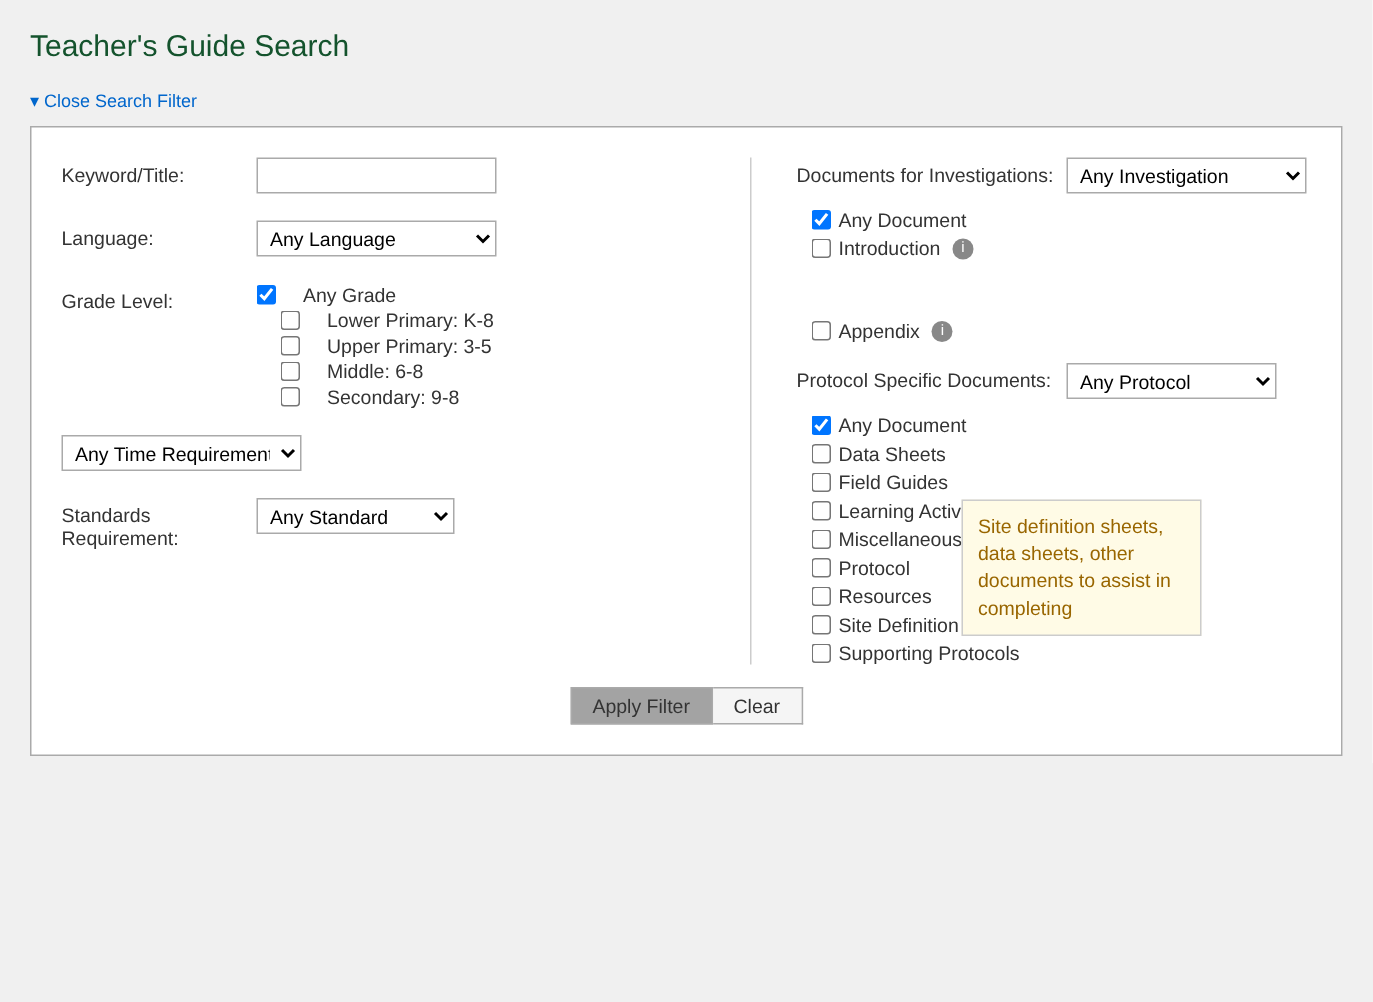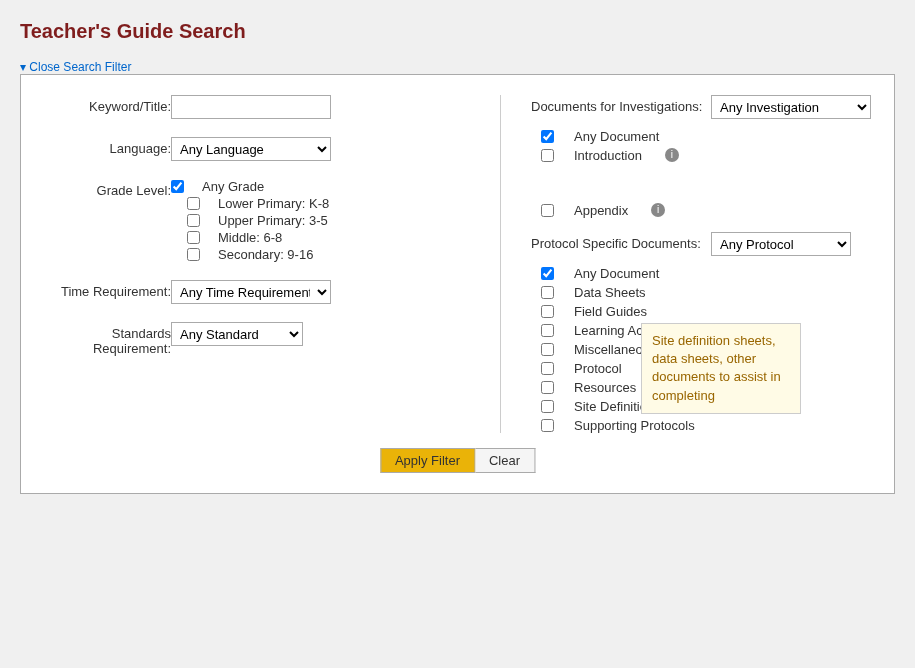--- a/index.html
+++ b/index.html
@@ -7,29 +7,30 @@
       font-family: Arial, sans-serif;
       font-size: 13px;
       background: #f0f0f0;
       color: #333;
       padding: 20px;
       width: 915px;
       min-height: 668px;
     }
     h1 {
       font-size: 20px;
-      color: #7f1d1d;
-      font-weight: bold;
+      color: #14532d;
+      font-weight: normal;
       margin-bottom: 16px;
     }
     .close-filter-link {
       color: #0066cc;
       text-decoration: none;
       font-size: 12px;
       display: inline-block;
+      margin-bottom: 10px;
     }
     .close-filter-link::before {
       content: '▾ ';
     }
     .filter-panel {
       border: 1px solid #aaa;
       background: #fff;
       padding: 20px 20px 60px 20px;
       position: relative;
     }
@@ -49,21 +50,20 @@
     .form-row {
       display: flex;
       align-items: flex-start;
       margin-bottom: 18px;
     }
     .form-label {
       width: 130px;
       font-weight: normal;
       padding-top: 4px;
       flex-shrink: 0;
-      text-align: right;
     }
     .form-control-wrap {
       flex: 1;
     }
     input[type="text"] {
       width: 160px;
       height: 24px;
       border: 1px solid #aaa;
       padding: 2px 4px;
       font-size: 13px;
@@ -82,21 +82,22 @@
     .select-invest { width: 160px; }
     .select-protocol { width: 140px; }
 
     .checkbox-group {
       display: flex;
       flex-direction: column;
       gap: 4px;
     }
     .checkbox-item {
       display: flex;
-      gap: 20px;
+      align-items: center;
+      gap: 5px;
       font-size: 13px;
     }
     .checkbox-item input[type="checkbox"] {
       margin: 0;
     }
 
     .grade-group {
       display: flex;
       flex-direction: column;
       gap: 2px;
@@ -153,21 +154,21 @@
 
     .footer-buttons {
       position: absolute;
       bottom: 20px;
       left: 50%;
       transform: translateX(-50%);
       display: flex;
       gap: 0;
     }
     .btn-apply {
-      background: #eab308;
+      background: #a3a3a3;
       border: 1px solid #aaa;
       padding: 4px 14px;
       font-size: 13px;
       cursor: pointer;
       color: #333;
     }
     .btn-clear {
       background: #f5f5f5;
       border: 1px solid #aaa;
       border-left: none;
@@ -224,27 +225,26 @@
           <div class="grade-item indent">
             <input type="checkbox" id="grade-upper" style="">
             <label for="grade-upper">Upper Primary: 3-5</label>
           </div>
           <div class="grade-item indent">
             <input type="checkbox" id="grade-middle" style="">
             <label for="grade-middle">Middle: 6-8</label>
           </div>
           <div class="grade-item indent">
             <input type="checkbox" id="grade-secondary" style="">
-            <label for="grade-secondary">Secondary: 9-16</label>
-          </div>
-        </div>
-      </div>
-
-      <div class="form-row">
-        <div class="form-label">Time Requirement:</div>
+            <label for="grade-secondary">Secondary: 9-8</label>
+          </div>
+        </div>
+      </div>
+
+      <div class="form-row">
         <div class="form-control-wrap">
           <select class="select-time">
             <option>Any Time Requirement</option>
             <option>30 min</option>
             <option>60 min</option>
             <option>90 min</option>
           </select>
         </div>
       </div>
 

